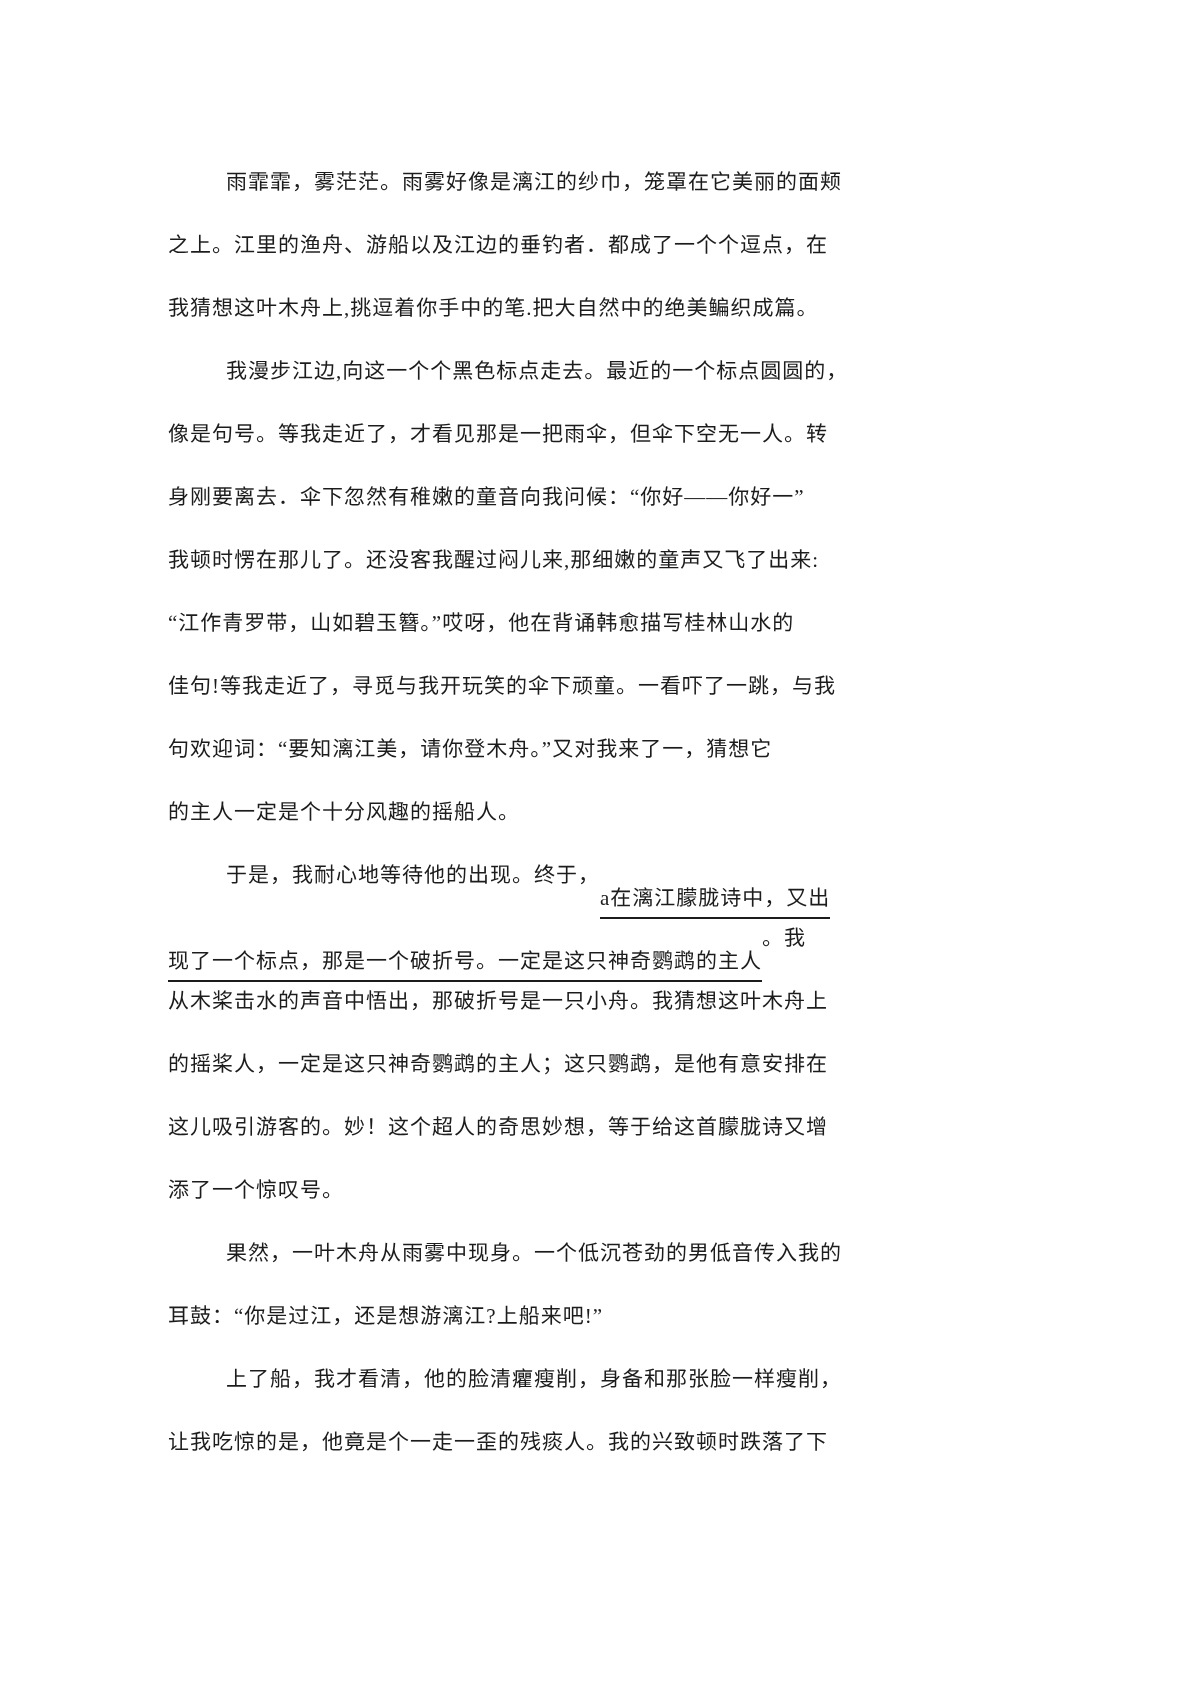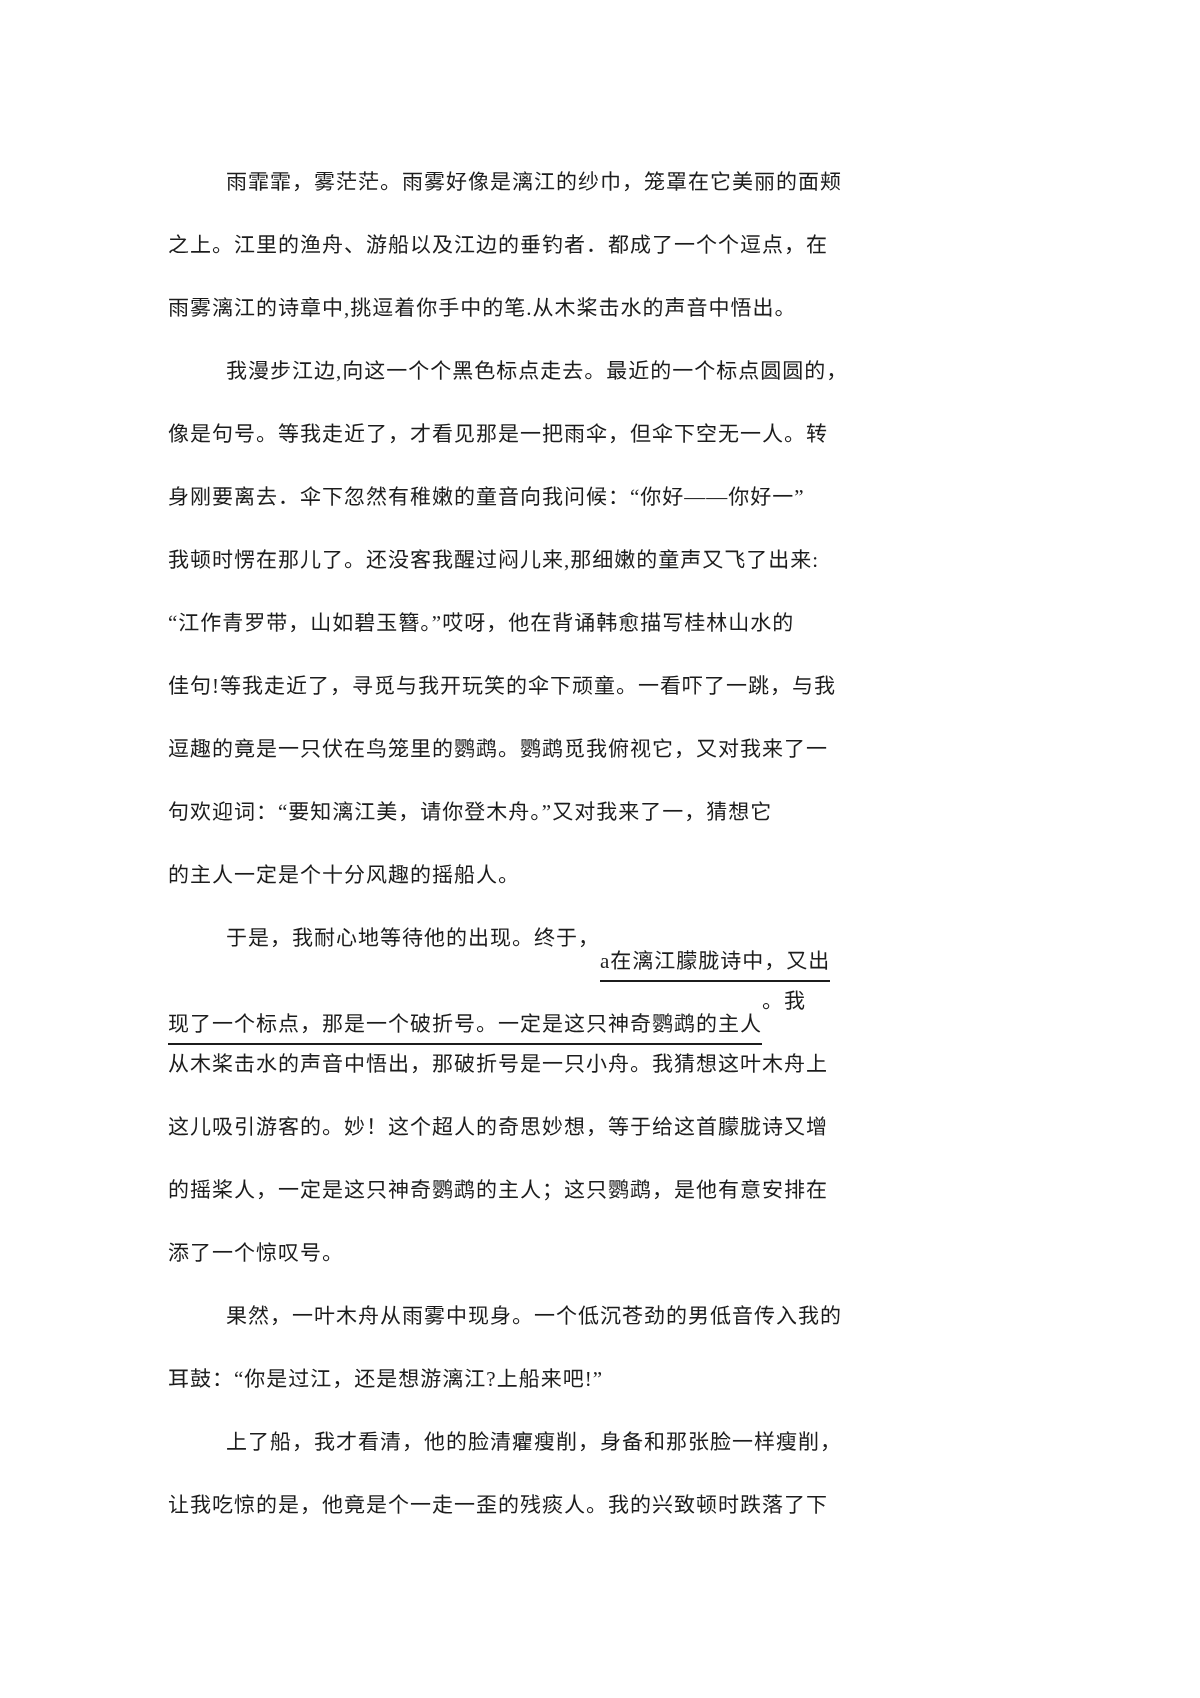--- a/index.html
+++ b/index.html
@@ -58,21 +58,21 @@
 <div class="page">
   <div class="doc" style="color: rgb(28, 28, 28);">
       <div class="para">
         <div class="line indent">
           <span class="seg">雨霏霏，雾茫茫。雨雾好像是漓江的纱巾，笼罩在它美丽的面颊</span>
         </div>
         <div class="line">
           <span class="seg">之上。江里的渔舟、游船以及江边的垂钓者．都成了一个个逗点，在</span>
         </div>
         <div class="line">
-          <span class="seg">雨雾漓江的诗章中,挑逗着你手中的笔.从木桨击水的声音中悟出。</span>
+          <span class="seg">我猜想这叶木舟上,挑逗着你手中的笔.把大自然中的绝美鳊织成篇。</span>
         </div>
       </div>
       <div class="para">
         <div class="line indent">
           <span class="seg">我漫步江边,向这一个个黑色标点走去。最近的一个标点圆圆的，</span>
         </div>
         <div class="line">
           <span class="seg">像是句号。等我走近了，才看见那是一把雨伞，但伞下空无一人。转</span>
         </div>
         <div class="line">
@@ -81,46 +81,43 @@
         <div class="line">
           <span class="seg">我顿时愣在那儿了。还没客我醒过闷儿来,那细嫩的童声又飞了出来:</span>
         </div>
         <div class="line">
           <span class="seg">“江作青罗带，山如碧玉簪。”哎呀，他在背诵韩愈描写桂林山水的</span>
         </div>
         <div class="line">
           <span class="seg">佳句!等我走近了，寻觅与我开玩笑的伞下顽童。一看吓了一跳，与我</span>
         </div>
         <div class="line">
-          <span class="seg">逗趣的竟是一只伏在鸟笼里的鹦鹉。鹦鹉觅我俯视它，又对我来了一</span>
-        </div>
-        <div class="line">
           <span class="seg">句欢迎词：“要知漓江美，请你登木舟。”又对我来了一，猜想它</span>
         </div>
         <div class="line">
           <span class="seg">的主人一定是个十分风趣的摇船人。</span>
         </div>
       </div>
       <div class="para">
         <div class="line indent">
           <span class="seg">于是，我耐心地等待他的出现。终于，</span>
           <span class="seg u" style="border-bottom-color: rgb(28, 28, 28);">a在漓江朦胧诗中，又出</span>
         </div>
         <div class="line">
           <span class="seg u" style="border-bottom-color: rgb(28, 28, 28);">现了一个标点，那是一个破折号。一定是这只神奇鹦鹉的主人</span>
           <span class="seg">。我</span>
         </div>
         <div class="line">
           <span class="seg">从木桨击水的声音中悟出，那破折号是一只小舟。我猜想这叶木舟上</span>
         </div>
         <div class="line">
-          <span class="seg">这儿吸引游客的。妙！这个超人的奇思妙想，等于给这首朦胧诗又增</span>
+          <span class="seg">的摇桨人，一定是这只神奇鹦鹉的主人；这只鹦鹉，是他有意安排在</span>
         </div>
         <div class="line">
-          <span class="seg">的摇桨人，一定是这只神奇鹦鹉的主人；这只鹦鹉，是他有意安排在</span>
+          <span class="seg">这儿吸引游客的。妙！这个超人的奇思妙想，等于给这首朦胧诗又增</span>
         </div>
         <div class="line">
           <span class="seg">添了一个惊叹号。</span>
         </div>
       </div>
       <div class="para">
         <div class="line indent">
           <span class="seg">果然，一叶木舟从雨雾中现身。一个低沉苍劲的男低音传入我的</span>
         </div>
         <div class="line">

